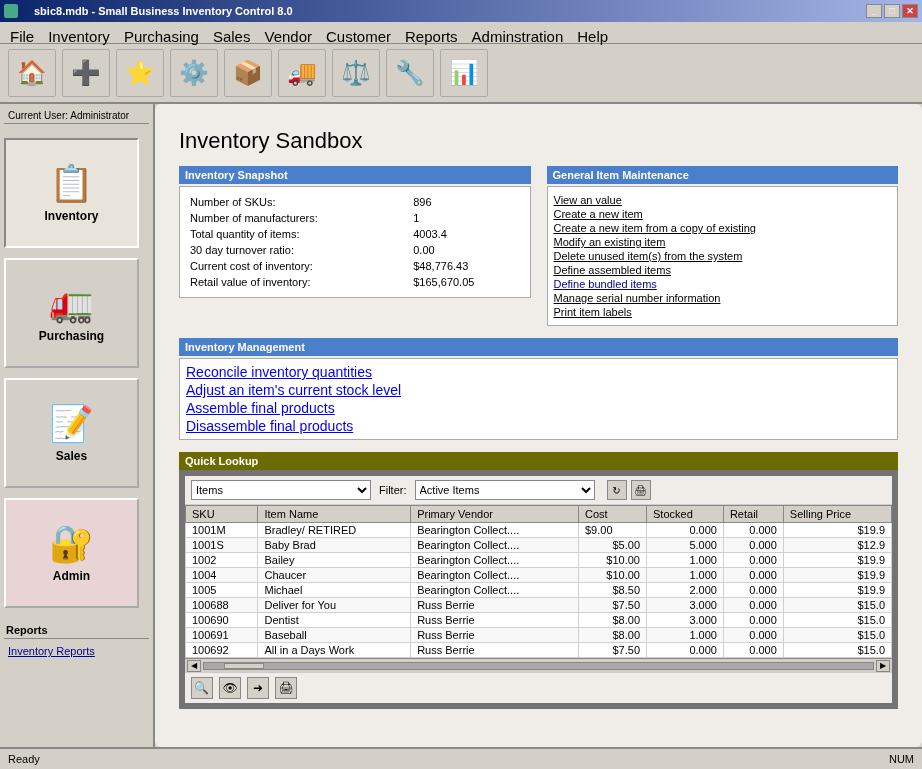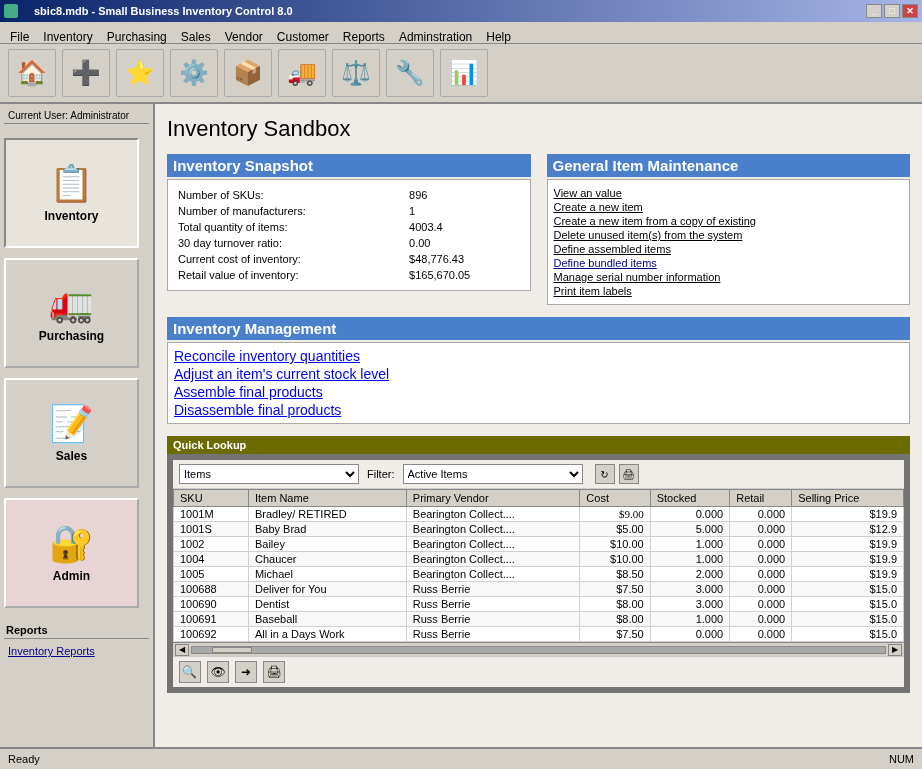--- a/index.html
+++ b/index.html
@@ -7,21 +7,21 @@
 
     
     .title-bar { background: linear-gradient(to right, #0a246a, #a6b5e7); height: 22px; display: flex; align-items: center; justify-content: space-between; padding: 0 4px; color: white; font-size: 11px; font-weight: bold; }
     .title-bar-left { display: flex; align-items: center; gap: 16px; }
     .title-bar-icon { width: 14px; height: 14px; background: #4a8; border-radius: 2px; }
     .title-bar-buttons { display: flex; gap: 2px; }
     .title-btn { width: 16px; height: 14px; background: #d4d0c8; border: 1px solid #888; font-size: 9px; display: flex; align-items: center; justify-content: center; cursor: pointer; }
 
     
     .menu-bar { background: #d4d0c8; height: 22px; display: flex; align-items: center; padding: 0 4px; border-bottom: 1px solid #888; gap: 2px; }
-    .menu-item { padding: 2px 6px; cursor: pointer; font-size: 12px; margin-top: 8px; }
+    .menu-item { padding: 2px 6px; cursor: pointer; font-size: 15px; margin-top: 8px; }
 
     
     .toolbar { background: #d4d0c8; height: 60px; display: flex; align-items: center; padding: 4px 8px; gap: 6px; border-bottom: 2px solid #888; }
     .toolbar-btn { width: 48px; height: 48px; background: #d4d0c8; border: 1px solid #aaa; display: flex; flex-direction: column; align-items: center; justify-content: center; cursor: pointer; border-radius: 2px; }
     .toolbar-icon { font-size: 24px; }
 
     
     .main-layout { display: flex; height: calc(769px - 22px - 22px - 60px - 22px); }
 
     
@@ -30,27 +30,27 @@
     .sidebar-btn { width: 135px; height: 110px; background: #d4d0c8; border: 2px solid #aaa; border-top-color: #fff; border-left-color: #fff; display: flex; flex-direction: column; align-items: center; justify-content: center; cursor: pointer; gap: 4px; }
     .sidebar-btn.active { border-top-color: #888; border-left-color: #888; border-bottom-color: #fff; border-right-color: #fff; background: #e8e4dc; }
     .sidebar-label { font-size: 12px; font-weight: bold; }
 
     
     .sidebar-reports { margin-top: 4px; }
     .sidebar-reports-title { font-weight: bold; font-size: 11px; padding: 2px; border-bottom: 1px solid #888; margin-bottom: 4px; }
     .sidebar-reports-link { color: #00008b; text-decoration: underline; cursor: pointer; padding: 2px 4px; font-size: 11px; }
 
     
-    .content { flex: 1; background: #f0ede8; padding: 12px; overflow-y: auto; }
+    .content { flex: 1; background: #f0ede8; padding: 24px; overflow-y: auto; border-radius: 6px; }
     .page-title { font-size: 22px; font-weight: normal; margin-bottom: 12px; color: #000; }
 
     
     .panels-row { display: flex; gap: 16px; margin-bottom: 12px; }
     .panel { flex: 1; }
-    .panel-header { background: #4a7fcb; color: white; font-weight: bold; padding: 3px 6px; font-size: 15px; margin-bottom: 2px; }
+    .panel-header { background: #4a7fcb; color: white; font-weight: bold; padding: 3px 6px; font-size: 11px; margin-bottom: 2px; }
     .panel-body { background: white; border: 1px solid #aaa; padding: 6px; font-size: 11px; }
 
     .snapshot-table { width: 100%; }
     .snapshot-table td { padding: 1px 2px; }
     .snapshot-table td:first-child { white-space: nowrap; margin-top: 43px; }
     .snapshot-table td:last-child { padding-left: 8px; font-weight: normal; }
 
     .maint-link { display: block; padding: 1px 0; color: #000; cursor: pointer; }
     .maint-link.underline { color: #00008b; text-decoration: underline; }
 
@@ -216,20 +216,21 @@
           </table>
         </div>
       </div>
 
       <div class="panel">
         <div class="panel-header">General Item Maintenance</div>
         <div class="panel-body" id="maint-links-container">
             <a class="maint-link" href="#">View an value</a>
             <a class="maint-link" href="#">Create a new item</a>
             <a class="maint-link" href="#">Create a new item from a copy of existing</a>
+            <a class="maint-link" href="#">Modify an existing item</a>
             <a class="maint-link" href="#">Delete unused item(s) from the system</a>
             <a class="maint-link" href="#">Define assembled items</a>
             <a class="maint-link underline" href="#">Define bundled items</a>
             <a class="maint-link" href="#">Manage serial number information</a>
             <a class="maint-link" href="#">Print item labels</a>
           </div>
       </div>
     </div>
 
     <div class="inv-mgmt">
@@ -265,21 +266,21 @@
                   <th>Stocked</th>
                   <th>Retail</th>
                   <th>Selling Price</th>
                 </tr>
               </thead>
             <tbody id="table-body">
                 <tr>
                   <td>1001M</td>
                   <td>Bradley/ RETIRED</td>
                   <td>Bearington Collect....</td>
-                  <td style="text-align: right; font-family: Liberation Serif, serif;">$9.00</td>
+                  <td style="text-align: left;">$9.00</td>
                   <td style="text-align: right;">0.000</td>
                   <td style="text-align: right;">0.000</td>
                   <td style="text-align: right;">$19.9</td>
                 </tr>
                 <tr>
                   <td>1001S</td>
                   <td>Baby Brad</td>
                   <td>Bearington Collect....</td>
                   <td style="text-align: right;">$5.00</td>
                   <td style="text-align: right;">5.000</td>

